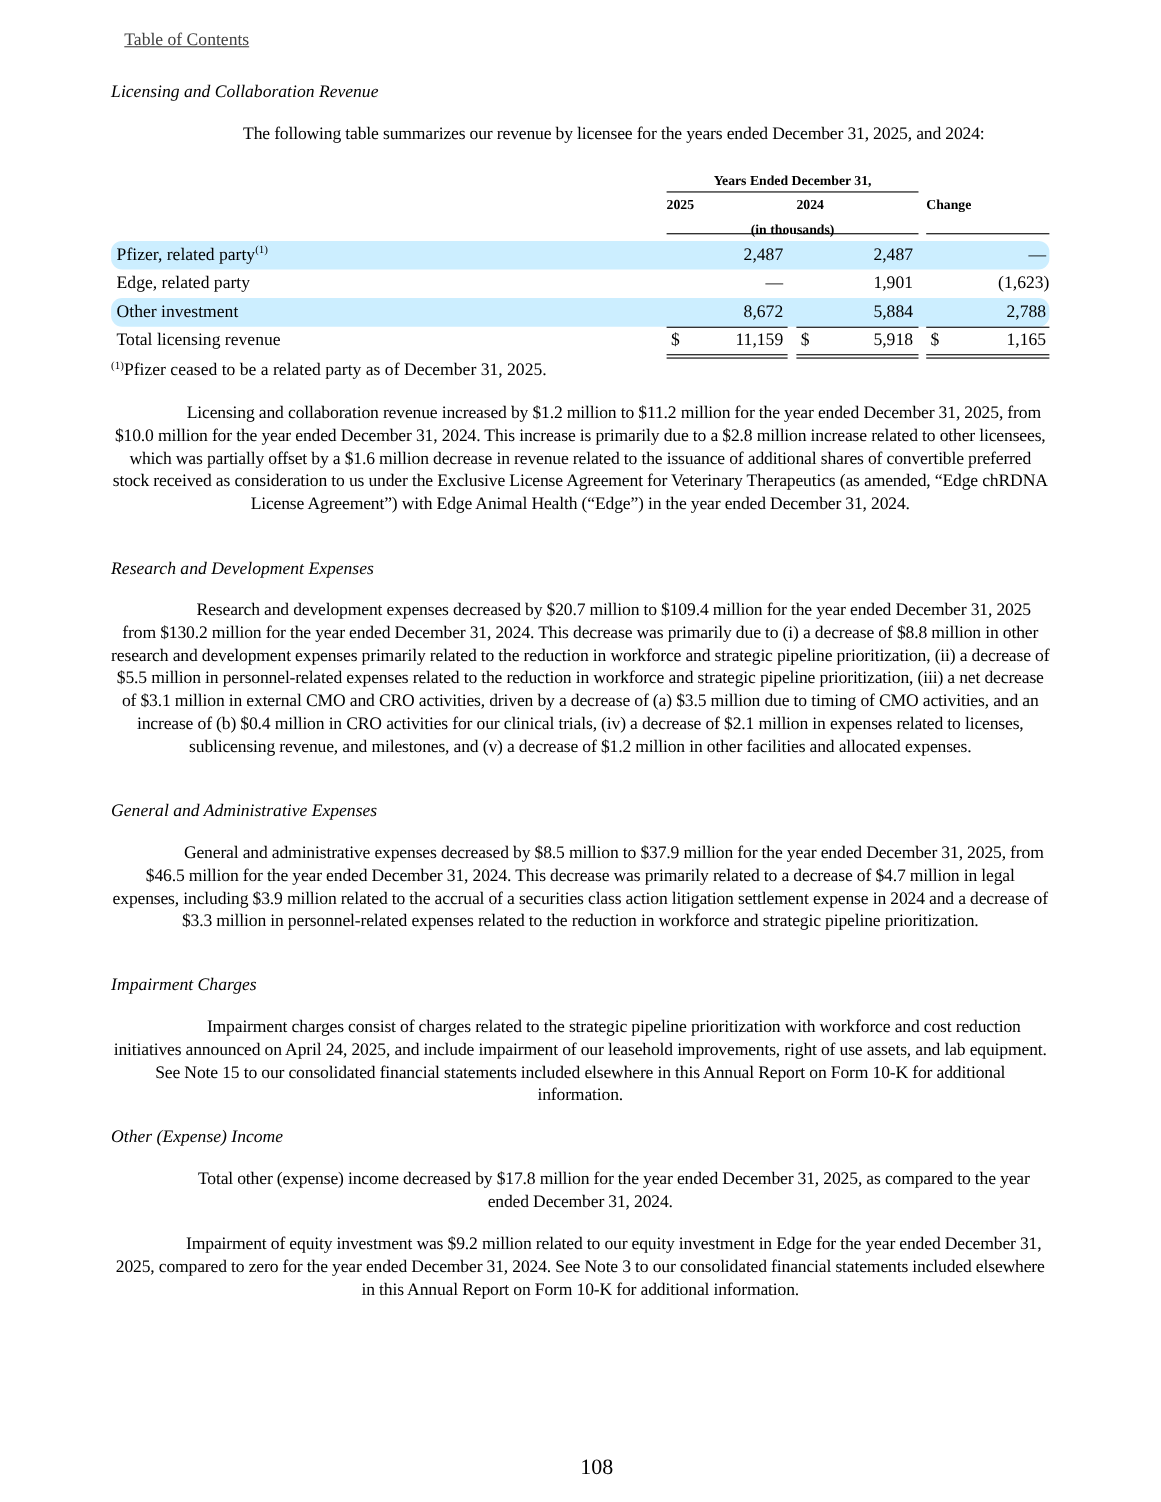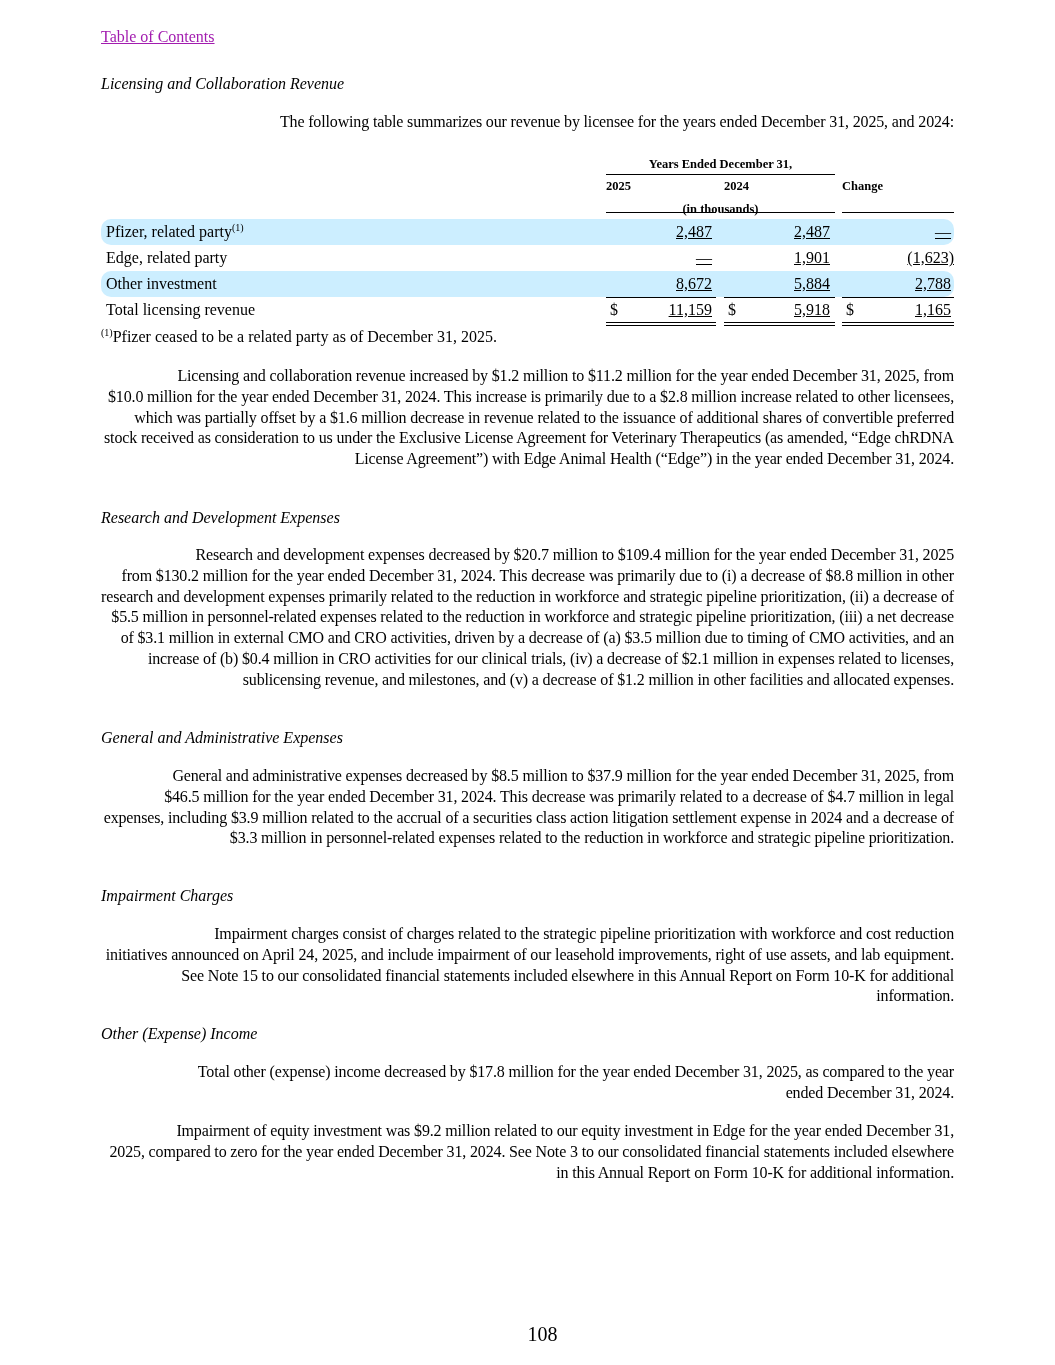--- a/index.html
+++ b/index.html
@@ -13,41 +13,41 @@
     }
     .page {
       position: absolute;
       left: 101px;
       top: 0;
       width: 853px;
     }
     .toc-link {
       position: absolute;
       top: 28px;
-      left: 0;
-      color: #a21caf;
+      left: 12px;
+      color: #404040;
       text-decoration: underline;
       font-size: 16px;
       cursor: pointer;
     }
     .section-heading {
       position: absolute;
       left: 0;
       font-style: italic;
       font-size: 16px;
       line-height: 20px;
     }
     .para {
       position: absolute;
       left: 0;
       width: 853px;
       font-size: 16px;
       line-height: 20.8px;
       text-indent: 61px;
-      text-align: right;
+      text-align: center;
       letter-spacing: -0.15px;
     }
     
     .tbl {
       position: absolute;
       left: 0;
       top: 155px;
       width: 853px;
     }
     .tbl-head-group {
@@ -88,21 +88,20 @@
       line-height: 26px;
     }
     .row.shaded { background: #cceeff; border-radius: 10px; }
     .row .label { position: absolute; left: 5px; top: 0; }
     .row .label sup { font-size: 10px; vertical-align: 6px; line-height: 0; }
     .cell {
       position: absolute;
       top: 0;
       height: 26px;
       text-align: right;
-      text-decoration: underline;
     }
     .cell .dollar { position: absolute; left: 4px; }
     .total-rule-top {
       position: absolute;
       top: 0;
       height: 0;
       border-top: 1.5px solid #000;
     }
     .total-rule-bottom {
       position: absolute;

